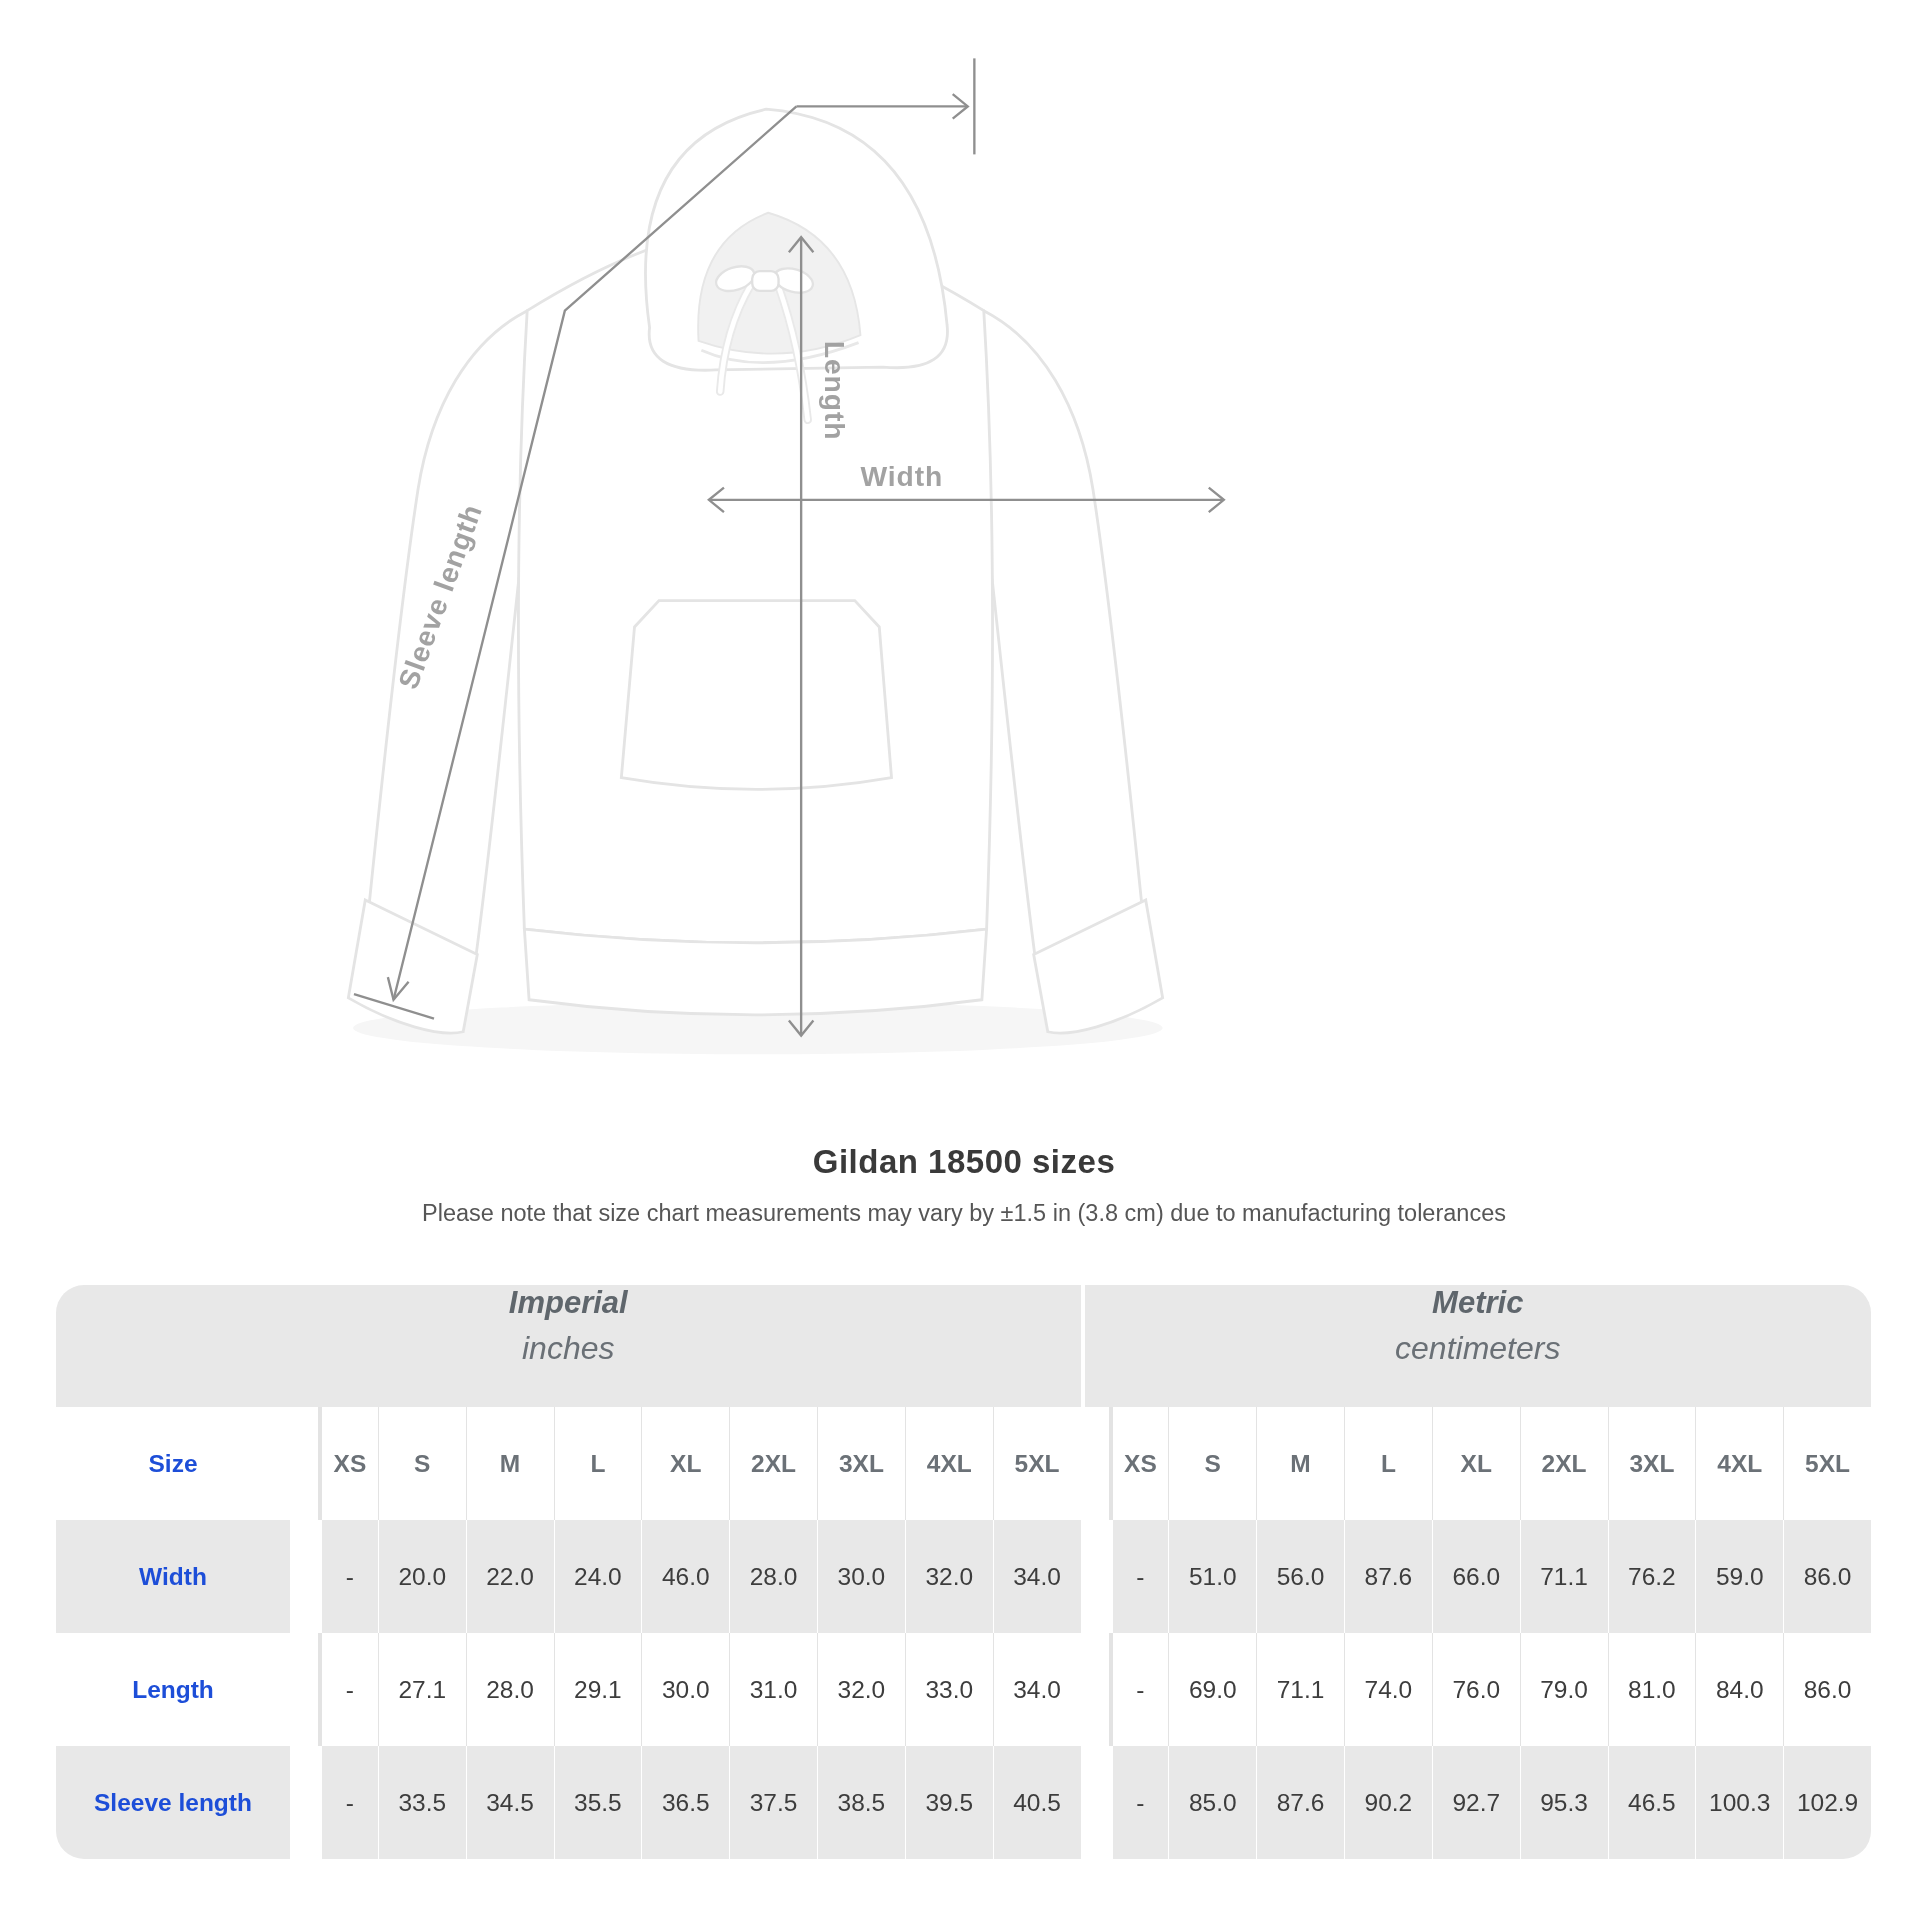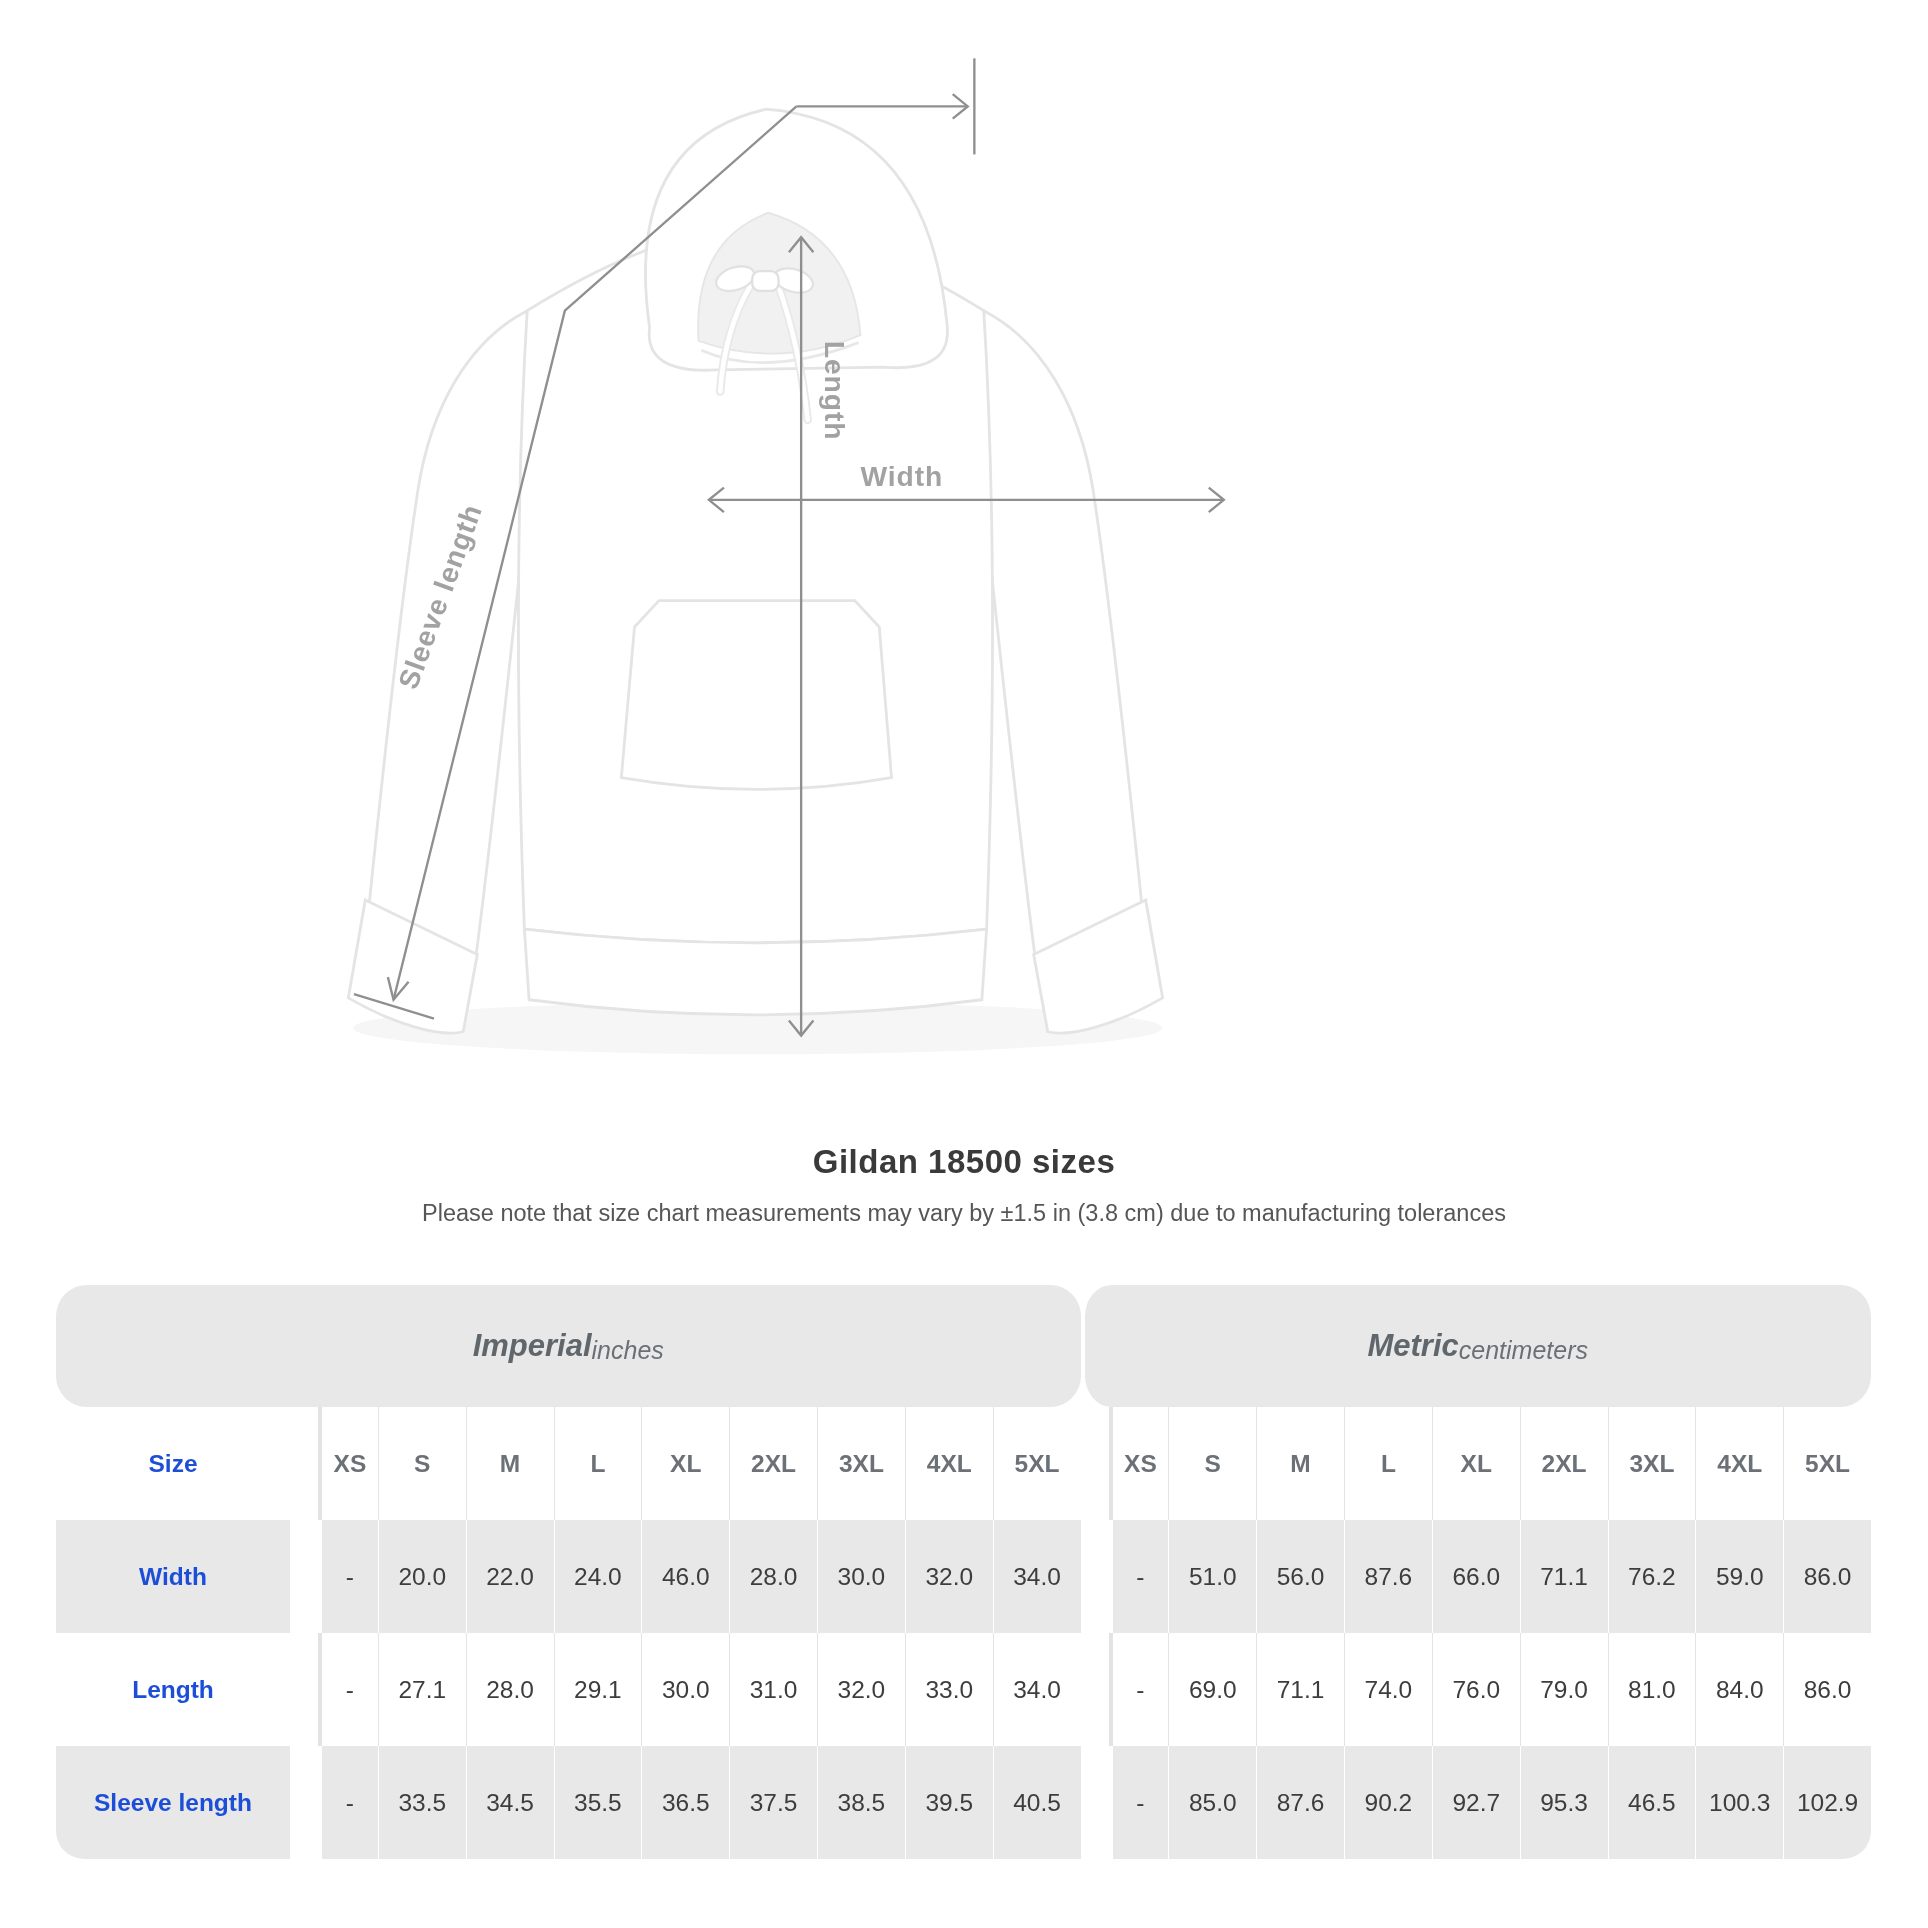--- a/index.html
+++ b/index.html
@@ -18,26 +18,26 @@
   .page-subtitle{
     margin:19px 0 0 0;font-size:23.5px;color:#565656;
   }
   
   .size-table{
     margin:58px 56px 0 56px;width:1815px;border-radius:28px;overflow:hidden;
   }
   .band,.row{display:grid;grid-template-columns:234px repeat(18,1fr);}
   .band{height:122px;}
   .band-cell{
-    background:#e8e8e8;display:flex;align-items:center;justify-content:center;border-radius:31px;
+    background:#e8e8e8;display:flex;flex-direction:column;align-items:center;
   }
   .band-cell.imperial{grid-column:1 / span 10;}
   .band-cell.metric{grid-column:11 / span 9;border-left:4.7px solid #ffffff;}
   .band-title{font-size:31px;font-weight:bold;font-style:italic;color:#5f666c;}
-  .band-sub{font-size:25px;font-style:italic;color:#6a7076;margin-top:9.4px;}
+  .band-sub{font-size:32px;font-style:italic;color:#6a7076;margin-top:9.4px;}
   .row{height:113px;}
   .cell{
     display:flex;align-items:center;justify-content:center;
     font-size:24.5px;color:#3d3d3d;border-left:1.9px solid transparent;
   }
   .cell.label-cell{border-left:none;font-weight:bold;color:#1d4ed8;}
   .cell.head{font-weight:bold;color:#6b7177;}
   .row.white-row .cell{background:#ffffff;border-left-color:#e3e3e3;}
   .row.gray-row .cell{background:#e8e8e8;border-left-color:#ffffff;}
   .row .cell.label-cell{border-left:none;}

